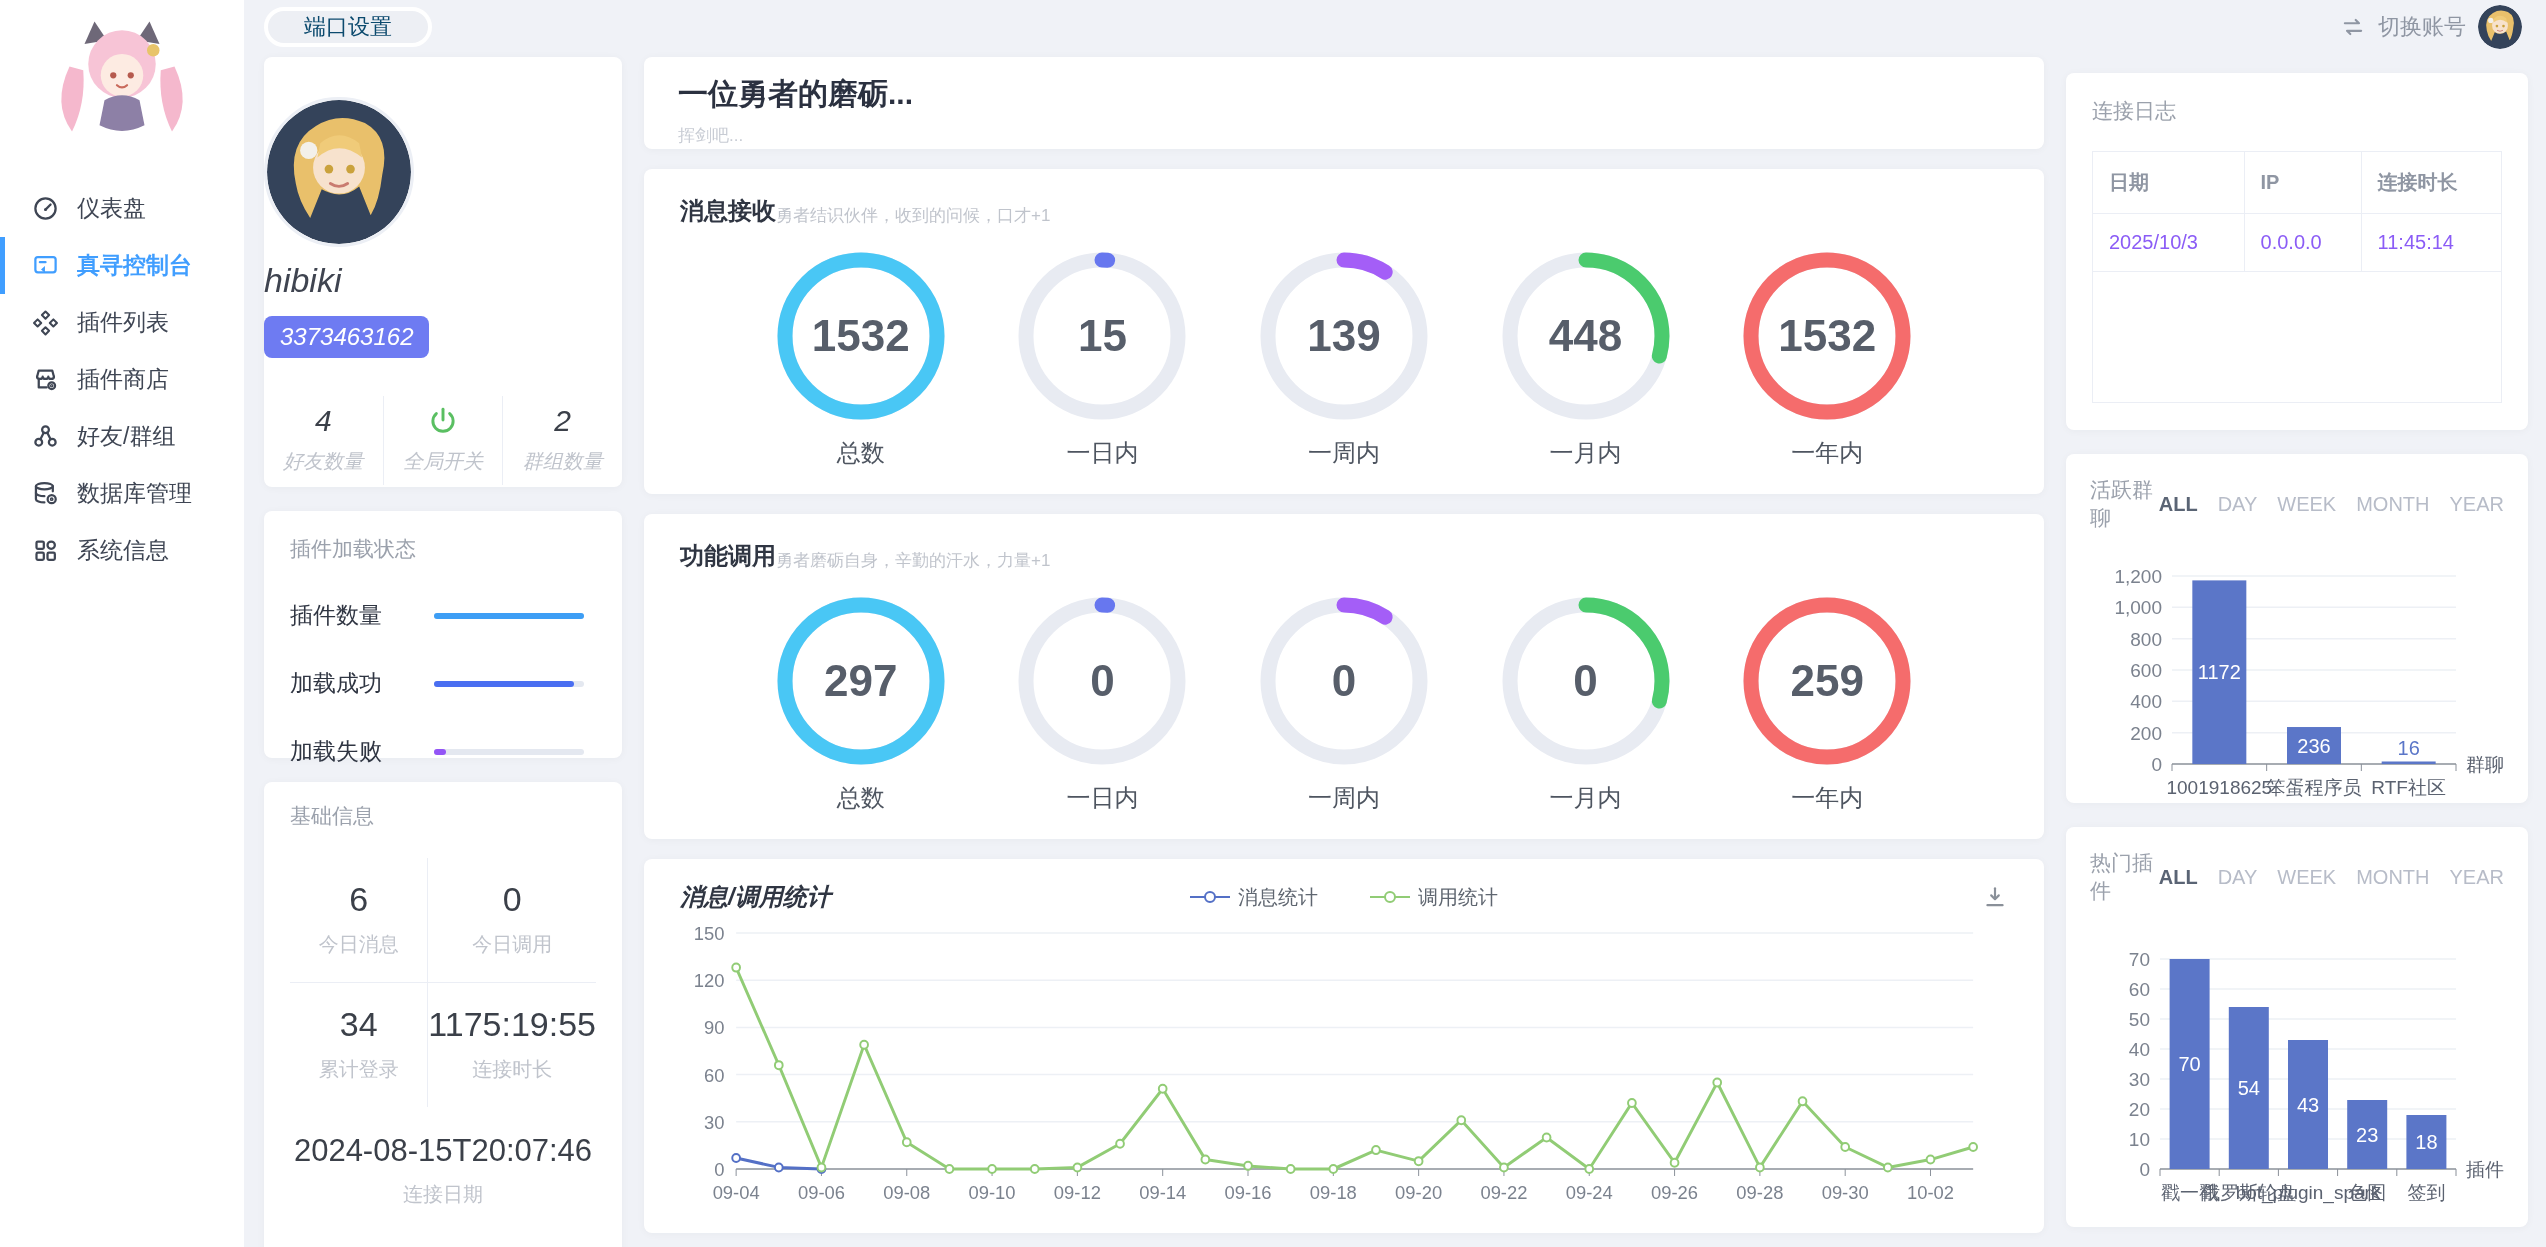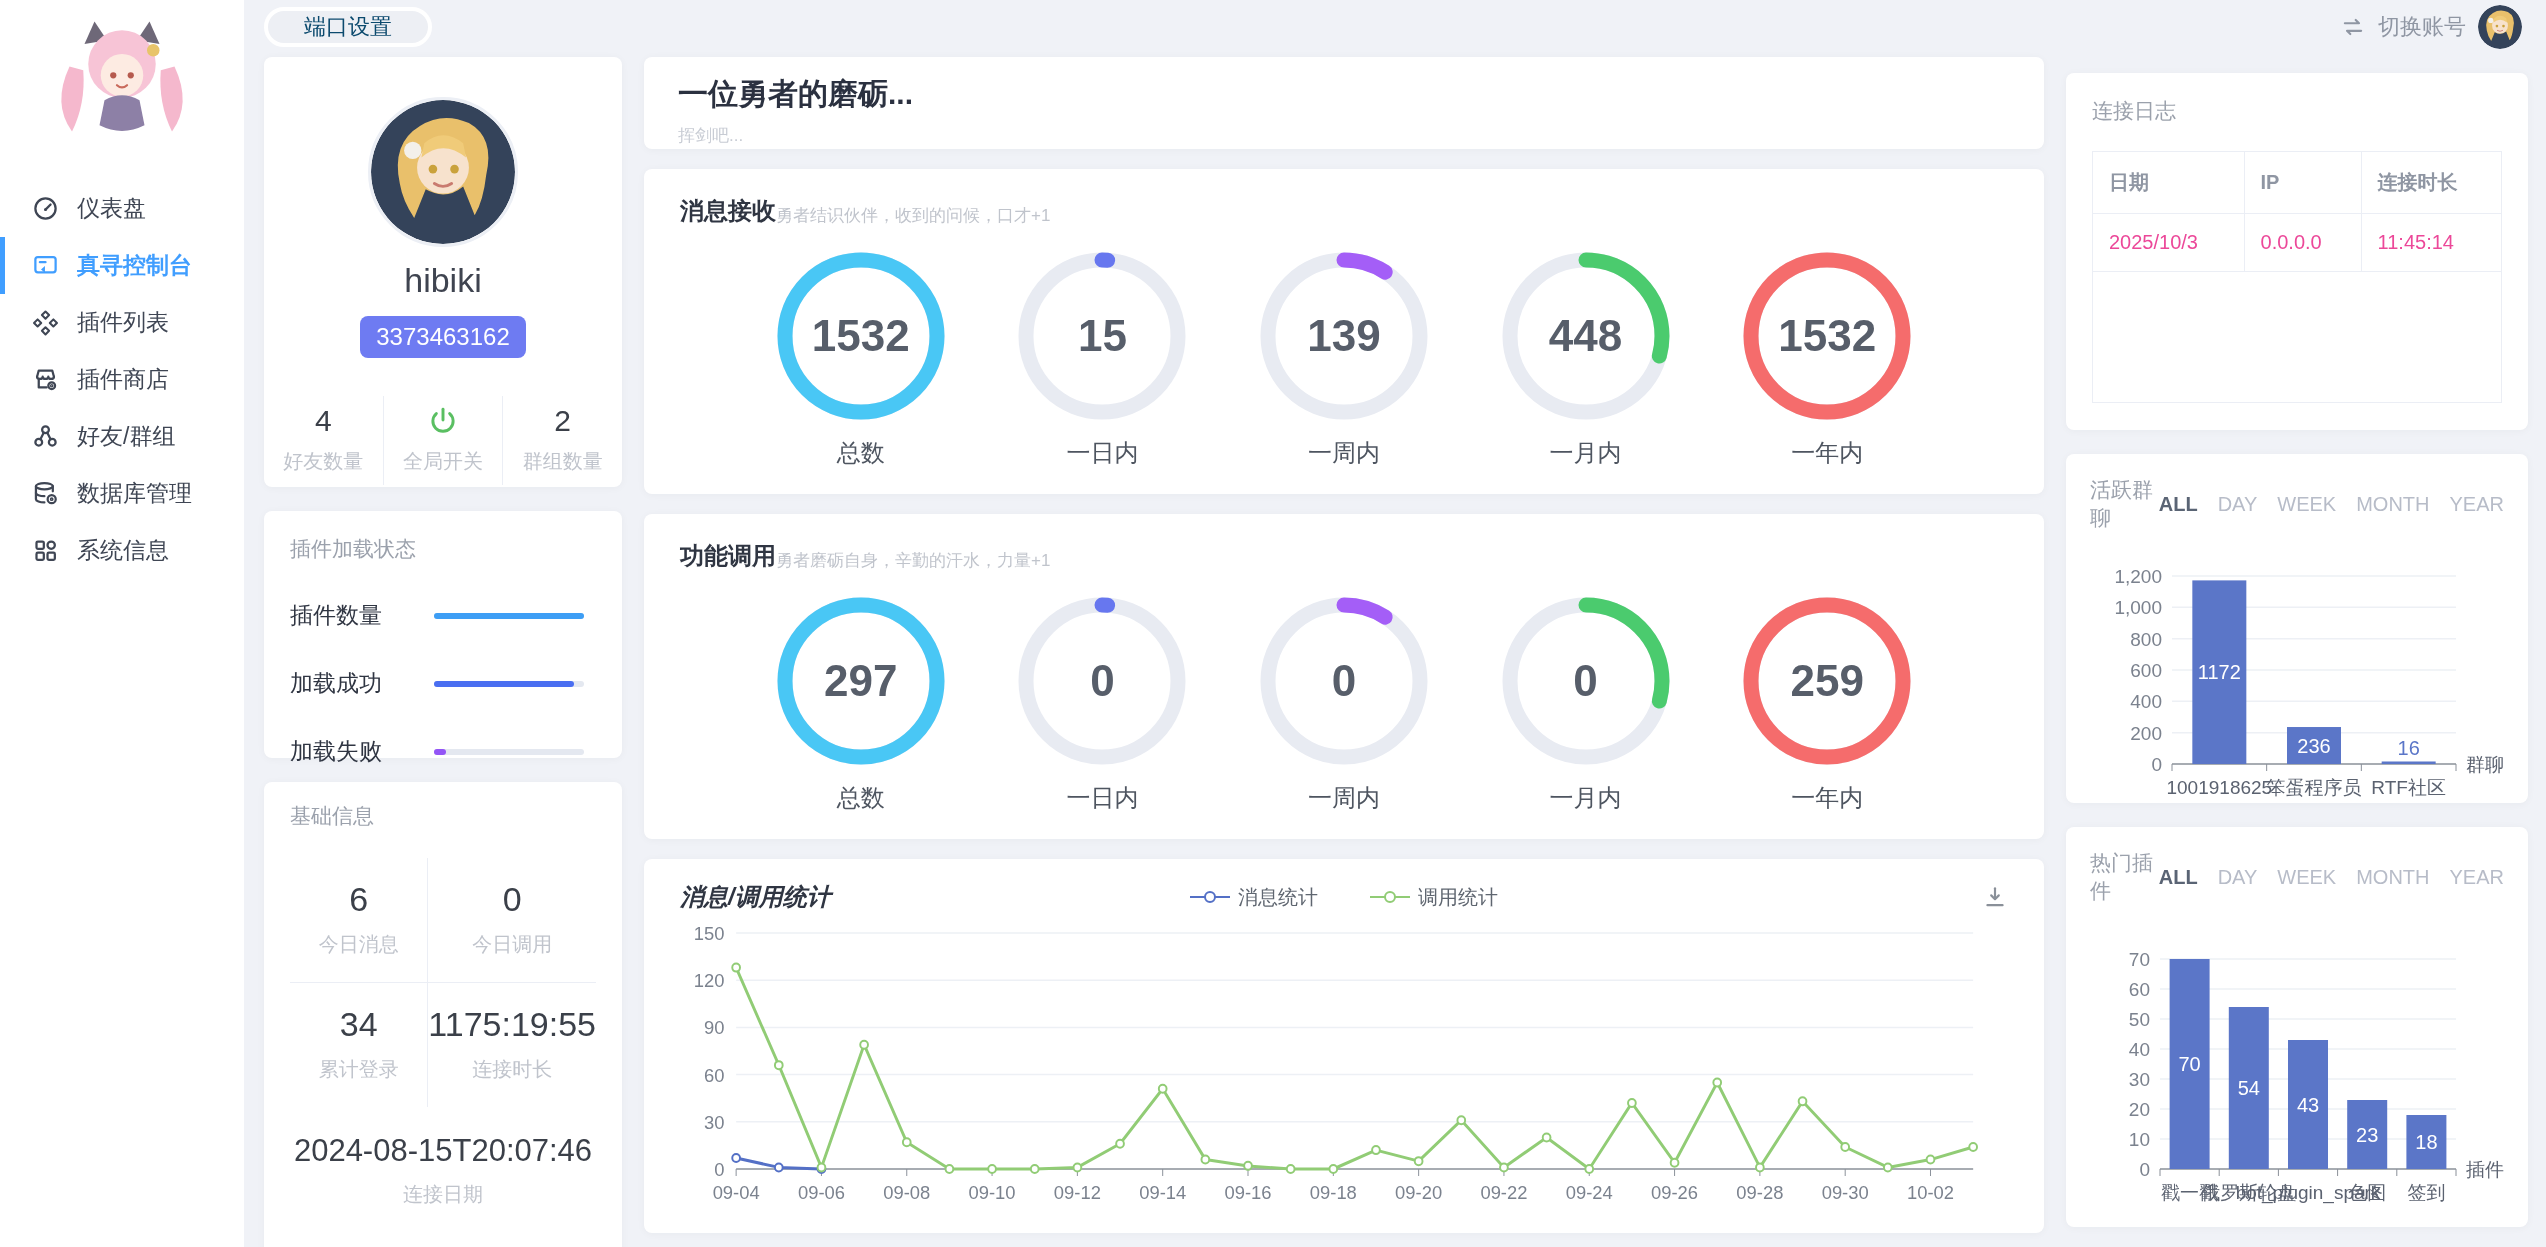--- a/index.html
+++ b/index.html
@@ -28,21 +28,21 @@
 
   .cols { display:flex; gap:22px; margin-top:3px; }
   .card { background:#fff; border-radius:8px; box-shadow:0 1px 8px rgba(31,45,61,.04); }
   .col1 { width:358px; flex:none; display:flex; flex-direction:column; gap:24px; }
   .col2 { flex:1; display:flex; flex-direction:column; gap:20px; }
   .col3 { width:462px; flex:none; display:flex; flex-direction:column; gap:24px; }
 
   .card-title-gray { font-size:21px; color:#9ba1ac; }
 
   
-  .profile-card { height:430px; display:flex; flex-direction:column; align-items:center; padding:40px 0 0; }
+  .profile-card { height:430px; display:flex; flex-direction:column; align-items:flex-start; padding:40px 0 0;font-style:italic; }
   .big-avatar { width:150px; height:150px; border-radius:50%; overflow:hidden; border:3px solid #eceff5; }
   .big-avatar svg { width:100%; height:100%; display:block; }
   .profile-name { margin-top:14px; font-size:34px; color:#3f4450; }
   .uid-badge { margin-top:16px; background:#6e7bf2; color:#fff; font-size:24px; padding:7px 16px; border-radius:8px; }
   .pstats { display:flex; width:100%; margin-top:38px; }
   .pstat { flex:1; text-align:center; padding:6px 0 10px; }
   .pstat + .pstat { border-left:1px solid #ebeef5; }
   .pstat-num { font-size:30px; color:#3b4049; height:38px; display:flex; align-items:center; justify-content:center; }
   .pstat-num svg { width:32px; height:32px; color:#5abf62; }
   .pstat-label { margin-top:8px; font-size:20px; color:#c0c4cc; }
@@ -92,21 +92,21 @@
   .legend-item { display:flex; align-items:center; gap:8px; font-size:20px; color:#5f6670; pointer-events:auto; cursor:pointer; }
   .dl-icon { margin-left:auto; width:26px; height:26px; color:#8a9099; cursor:pointer; }
   .line-svg { width:100%; height:300px; margin-top:4px; }
 
   
   .log-card { height:357px; padding:24px 26px; margin-top:16px; }
   .table-box { margin-top:26px; border:1px solid #ebeef5; height:252px; overflow:hidden; }
   table { width:100%; border-collapse:collapse; }
   th, td { text-align:left; padding:17px 16px; font-size:20px; border-bottom:1px solid #ebeef5; }
   th { color:#8f96a3; font-weight:bold; }
-  td { color:#ec4899; }
+  td { color:#8b5cf6; }
   th:not(:last-child), td:not(:last-child) { border-right:1px solid #ebeef5; }
 
   .chart-card { padding:22px 24px; }
   .group-card { height:349px; }
   .plugin-card { height:400px; }
   .chart-head { display:flex; align-items:center; justify-content:space-between; }
   .tabs { display:flex; gap:20px; font-size:20px; color:#b7bcc8; }
   .tab { cursor:pointer; }
   .tab.active { color:#5a6474; font-weight:bold; }
   .bar-svg { width:100%; margin-top:14px; }

